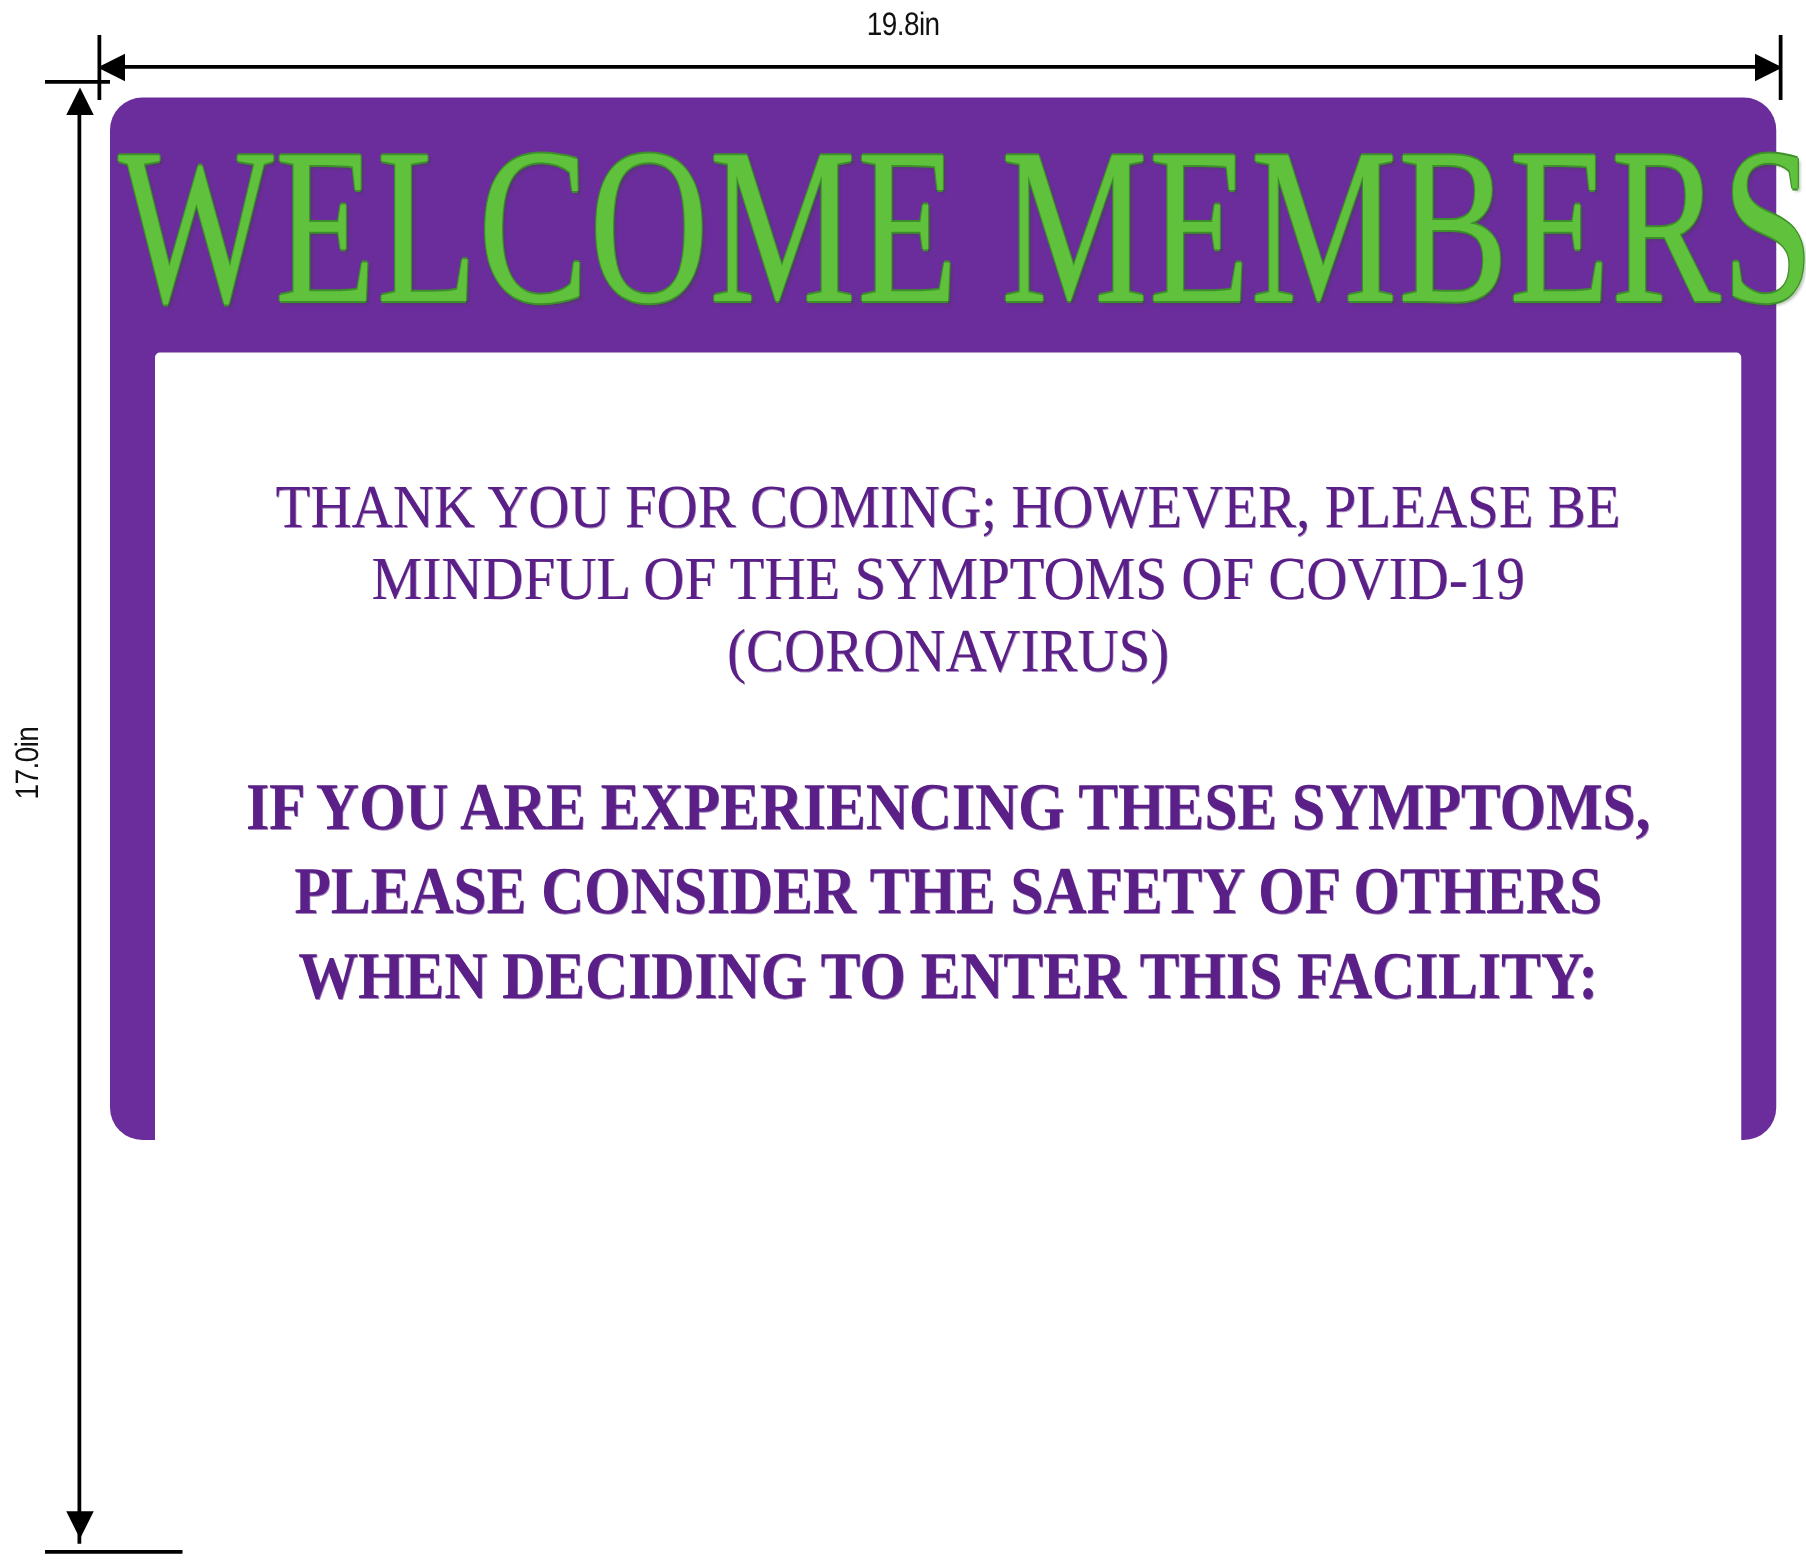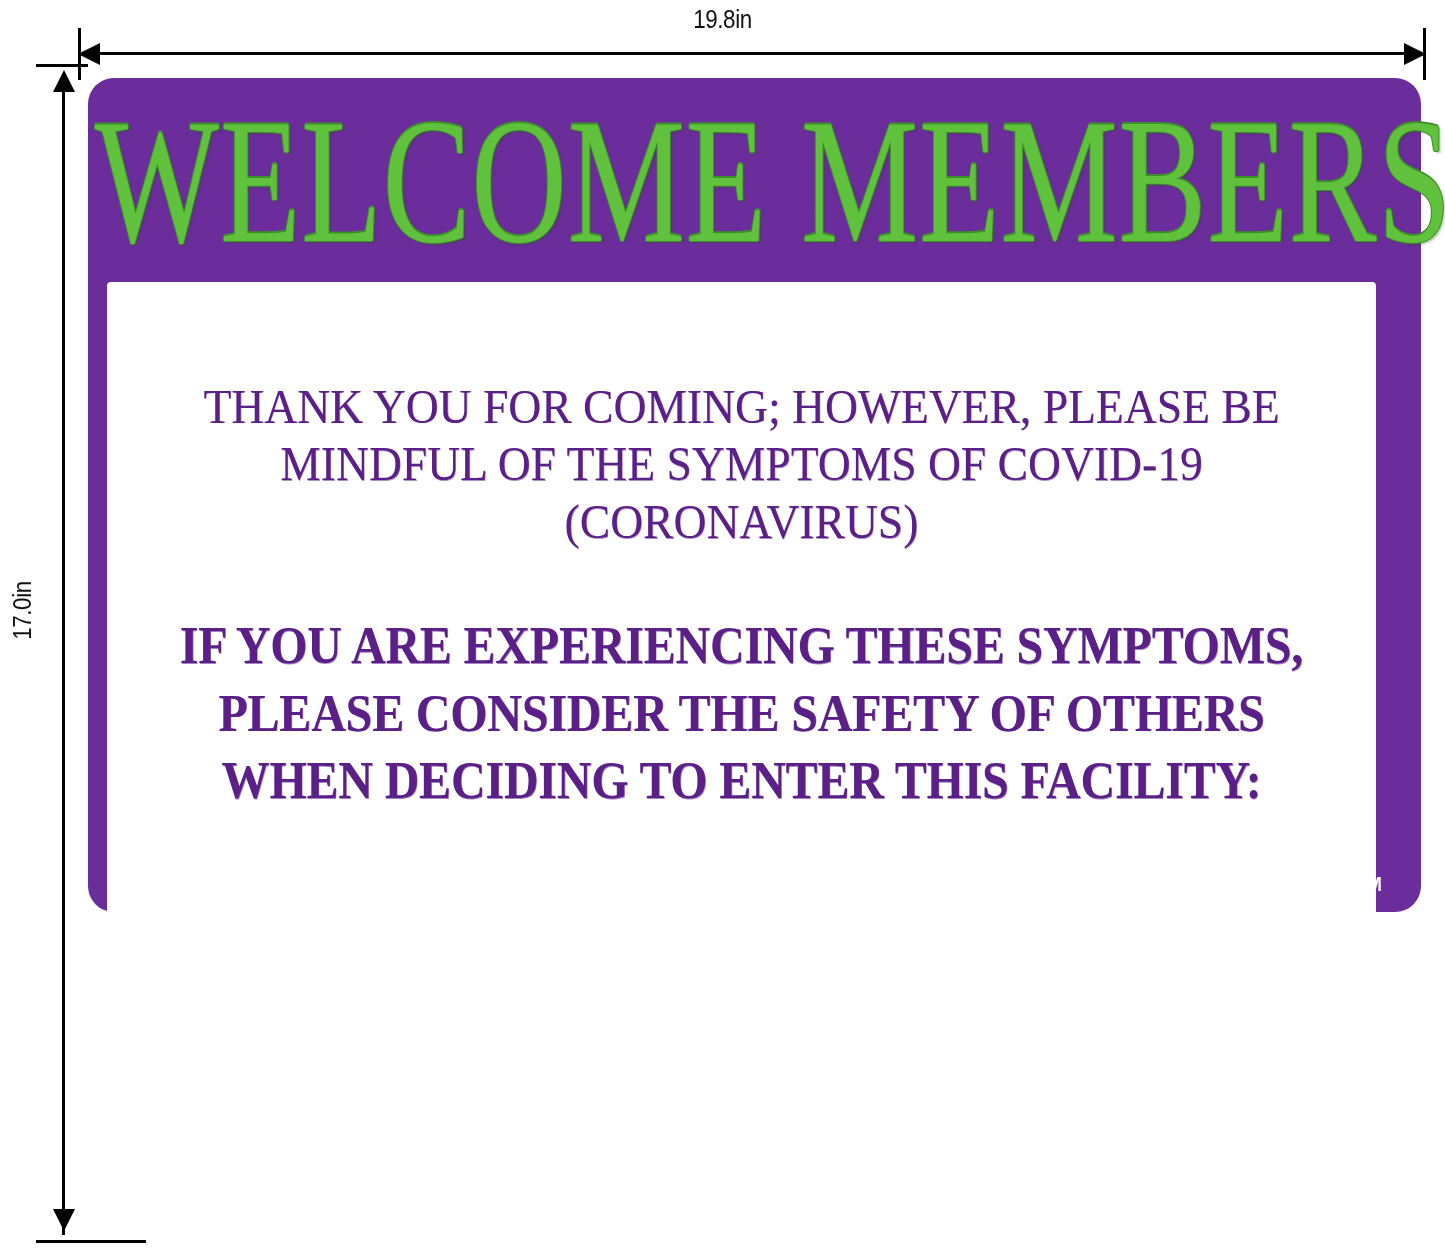--- a/index.html
+++ b/index.html
@@ -128,21 +128,21 @@
        1px  0   0 #3E8F2B,
       -1px  0   0 #3E8F2B,
        0    1px 0 #3E8F2B,
        0   -1px 0 #3E8F2B,
        2px  2px 2px rgba(40,80,25,0.35);
     white-space: nowrap;
   }
 
   .panel {
     position: absolute;
-    left: 19px;
+    left: 36px;
     top: 204px;
     width: 1269px;
     height: 913px;
     background: #FFFFFF;
     border-radius: 4px;
     box-sizing: border-box;
     overflow: hidden;
   }
 
   .para {

